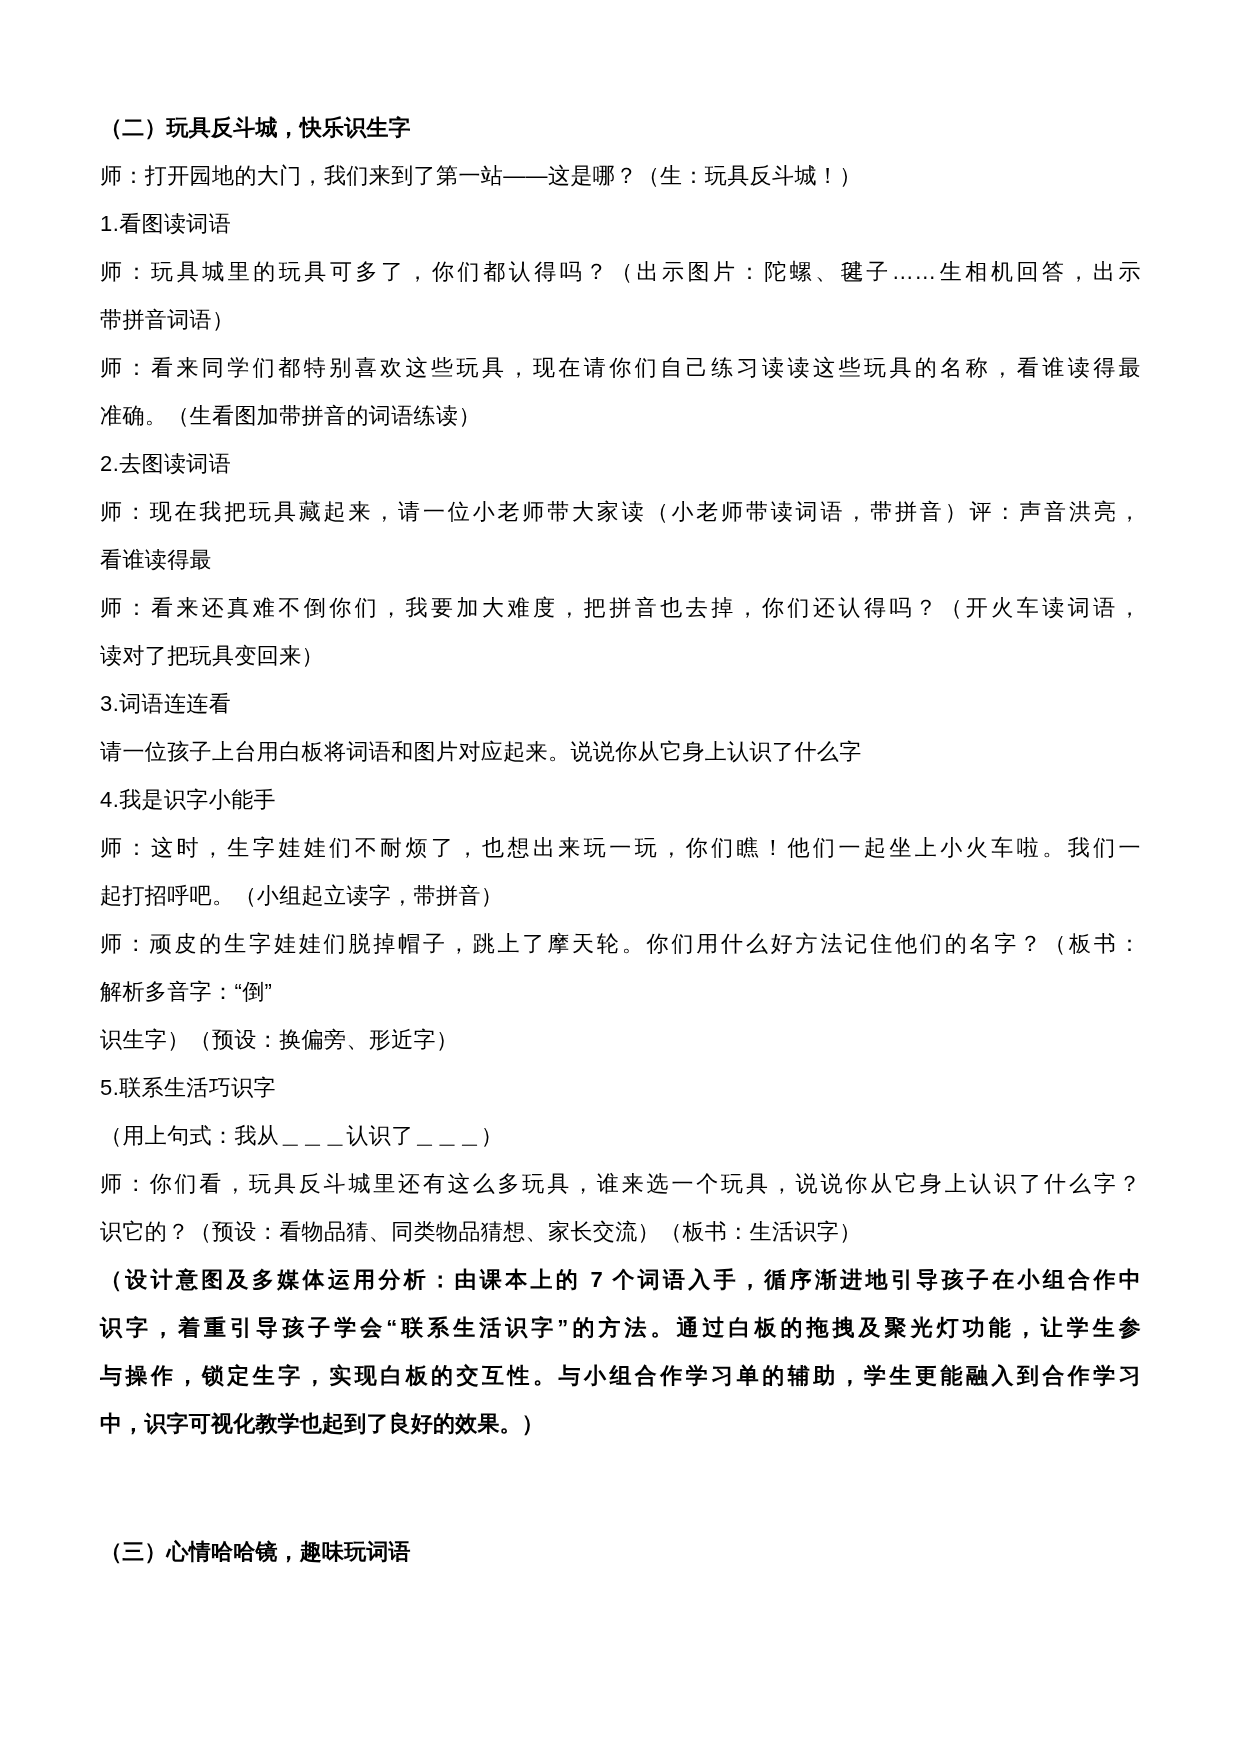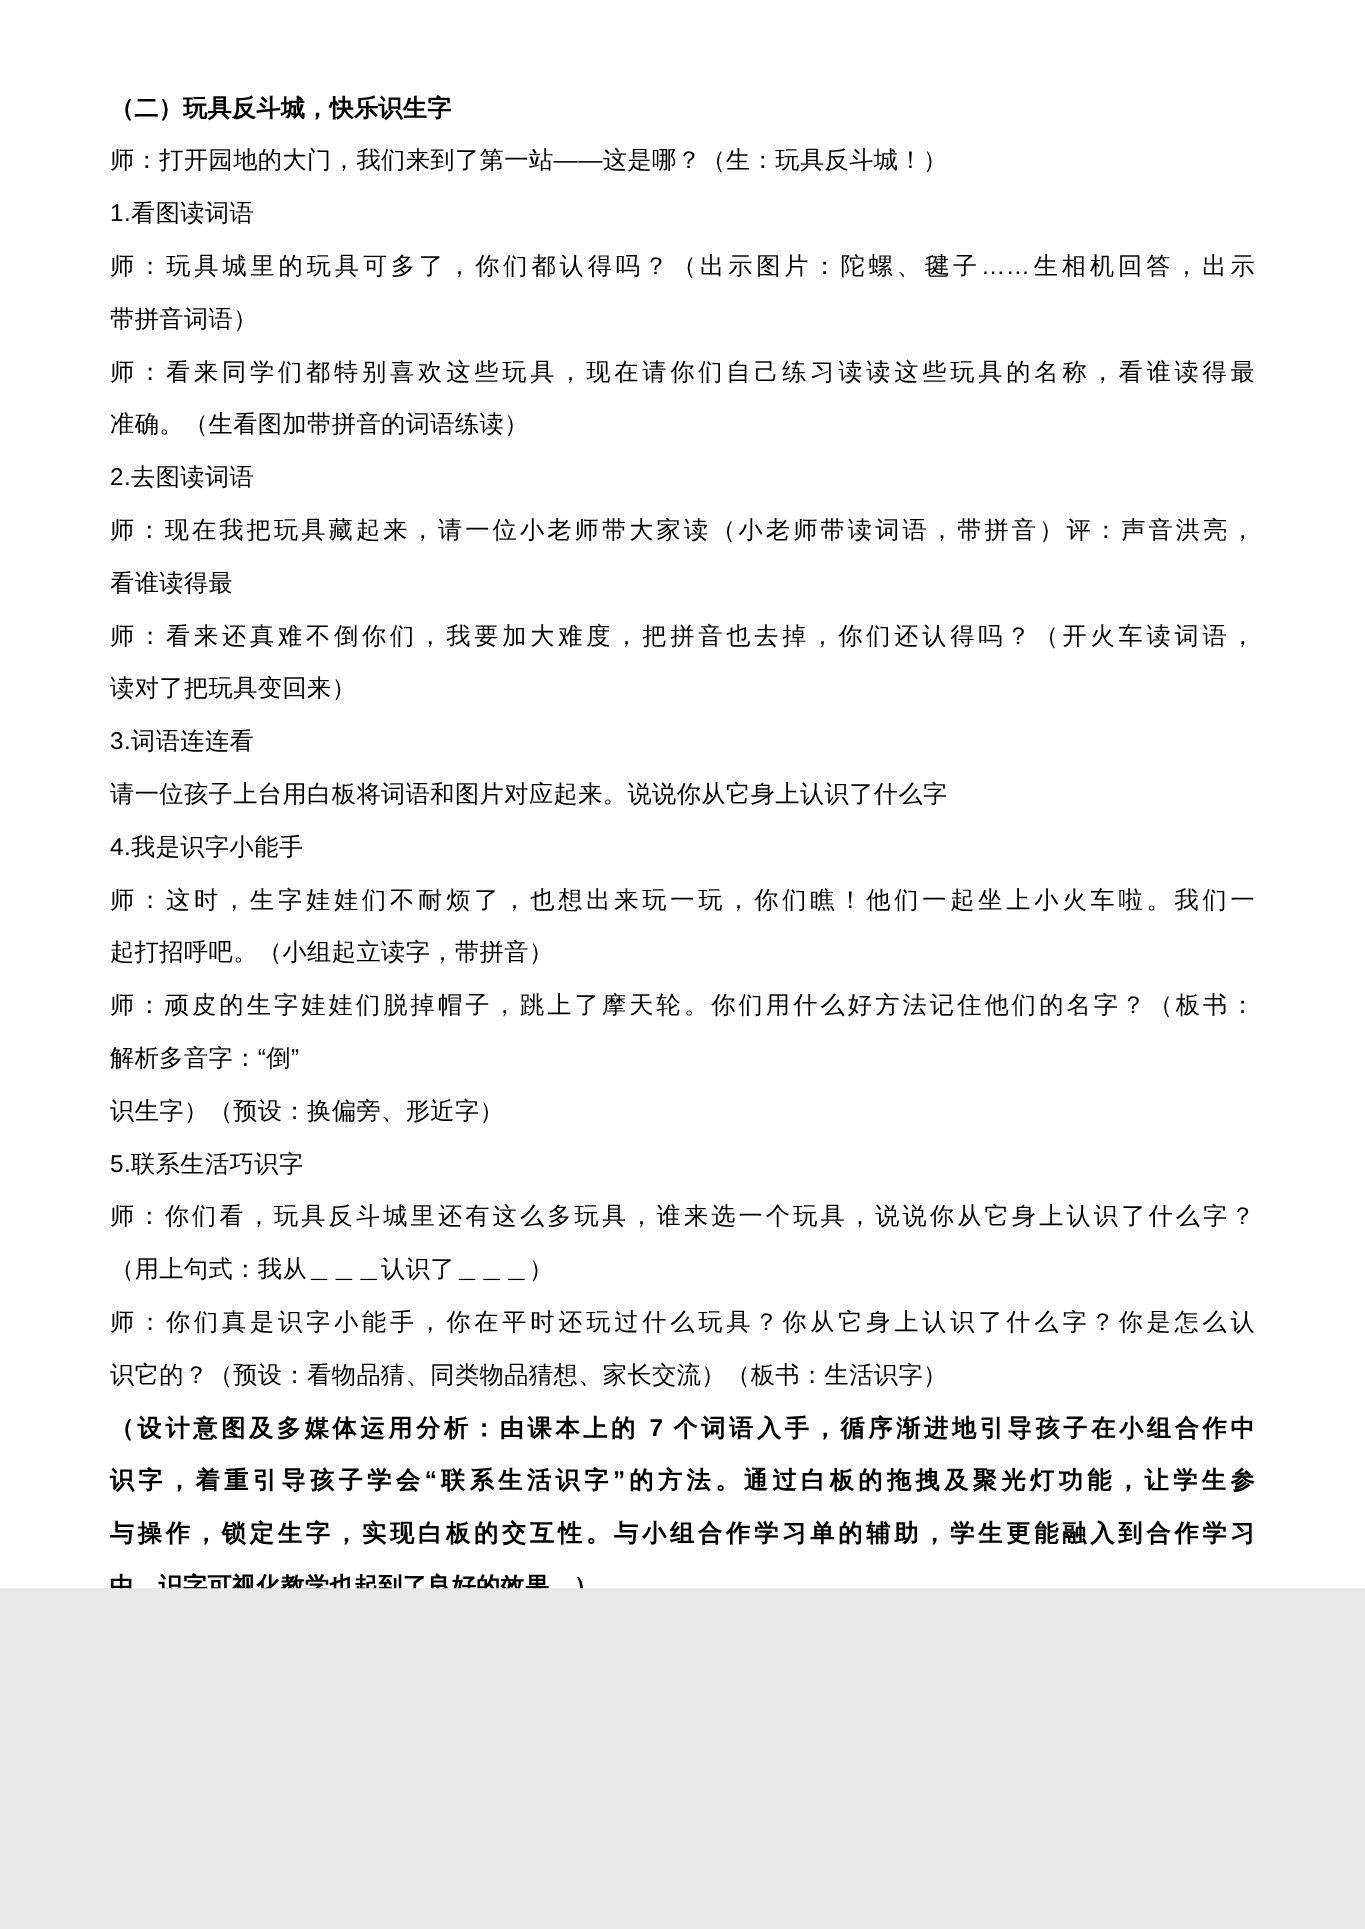--- a/index.html
+++ b/index.html
@@ -3,25 +3,25 @@
 <meta charset="utf-8">
 <style>
   html, body {
     margin: 0;
     padding: 0;
     background: #e8e8e8;
   }
   .page {
     position: relative;
     width: 1241px;
-    height: 1444px;
+    height: 1754px;
     margin: 0 auto;
     background: #ffffff;
     box-sizing: border-box;
-    padding: 74px 100px 0 100px;
+    padding: 104px 100px 0 100px;
     overflow: hidden;
   }
   .doc-line {
     font-family: Liberation Sans, sans-serif;
     font-size: 22px;
     line-height: 48px;
     color: #000000;
     white-space: normal;
     letter-spacing: 0.4px;
   }
@@ -58,23 +58,22 @@
       <div class="doc-line">读对了把玩具变回来）</div>
       <div class="doc-line">3.词语连连看</div>
       <div class="doc-line">请一位孩子上台用白板将词语和图片对应起来。说说你从它身上认识了什么字</div>
       <div class="doc-line">4.我是识字小能手</div>
       <div class="doc-line fill">师：这时，生字娃娃们不耐烦了，也想出来玩一玩，你们瞧！他们一起坐上小火车啦。我们一</div>
       <div class="doc-line">起打招呼吧。（小组起立读字，带拼音）</div>
       <div class="doc-line fill">师：顽皮的生字娃娃们脱掉帽子，跳上了摩天轮。你们用什么好方法记住他们的名字？（板书：</div>
       <div class="doc-line">解析多音字：“倒”</div>
       <div class="doc-line">识生字）（预设：换偏旁、形近字）</div>
       <div class="doc-line">5.联系生活巧识字</div>
+      <div class="doc-line">（用上句式：我从＿＿＿认识了＿＿＿）</div>
       <div class="doc-line fill">师：你们看，玩具反斗城里还有这么多玩具，谁来选一个玩具，说说你从它身上认识了什么字？</div>
-      <div class="doc-line">（用上句式：我从＿＿＿认识了＿＿＿）</div>
-      <div class="doc-line fill">师：你们真是识字小能手，你在平时还玩过什么玩具？你从它身上认识了什么字？你是怎么认</div>
       <div class="doc-line">识它的？（预设：看物品猜、同类物品猜想、家长交流）（板书：生活识字）</div>
       <div class="doc-line bold fill">（设计意图及多媒体运用分析：由课本上的 7 个词语入手，循序渐进地引导孩子在小组合作中</div>
       <div class="doc-line bold fill">识字，着重引导孩子学会“联系生活识字”的方法。通过白板的拖拽及聚光灯功能，让学生参</div>
       <div class="doc-line bold fill">与操作，锁定生字，实现白板的交互性。与小组合作学习单的辅助，学生更能融入到合作学习</div>
       <div class="doc-line bold">中，识字可视化教学也起到了良好的效果。）</div>
       <div class="spacer" style="height: 80px;"></div>
       <div class="doc-line bold">（三）心情哈哈镜，趣味玩词语</div>
     </div>
 </main>
 

